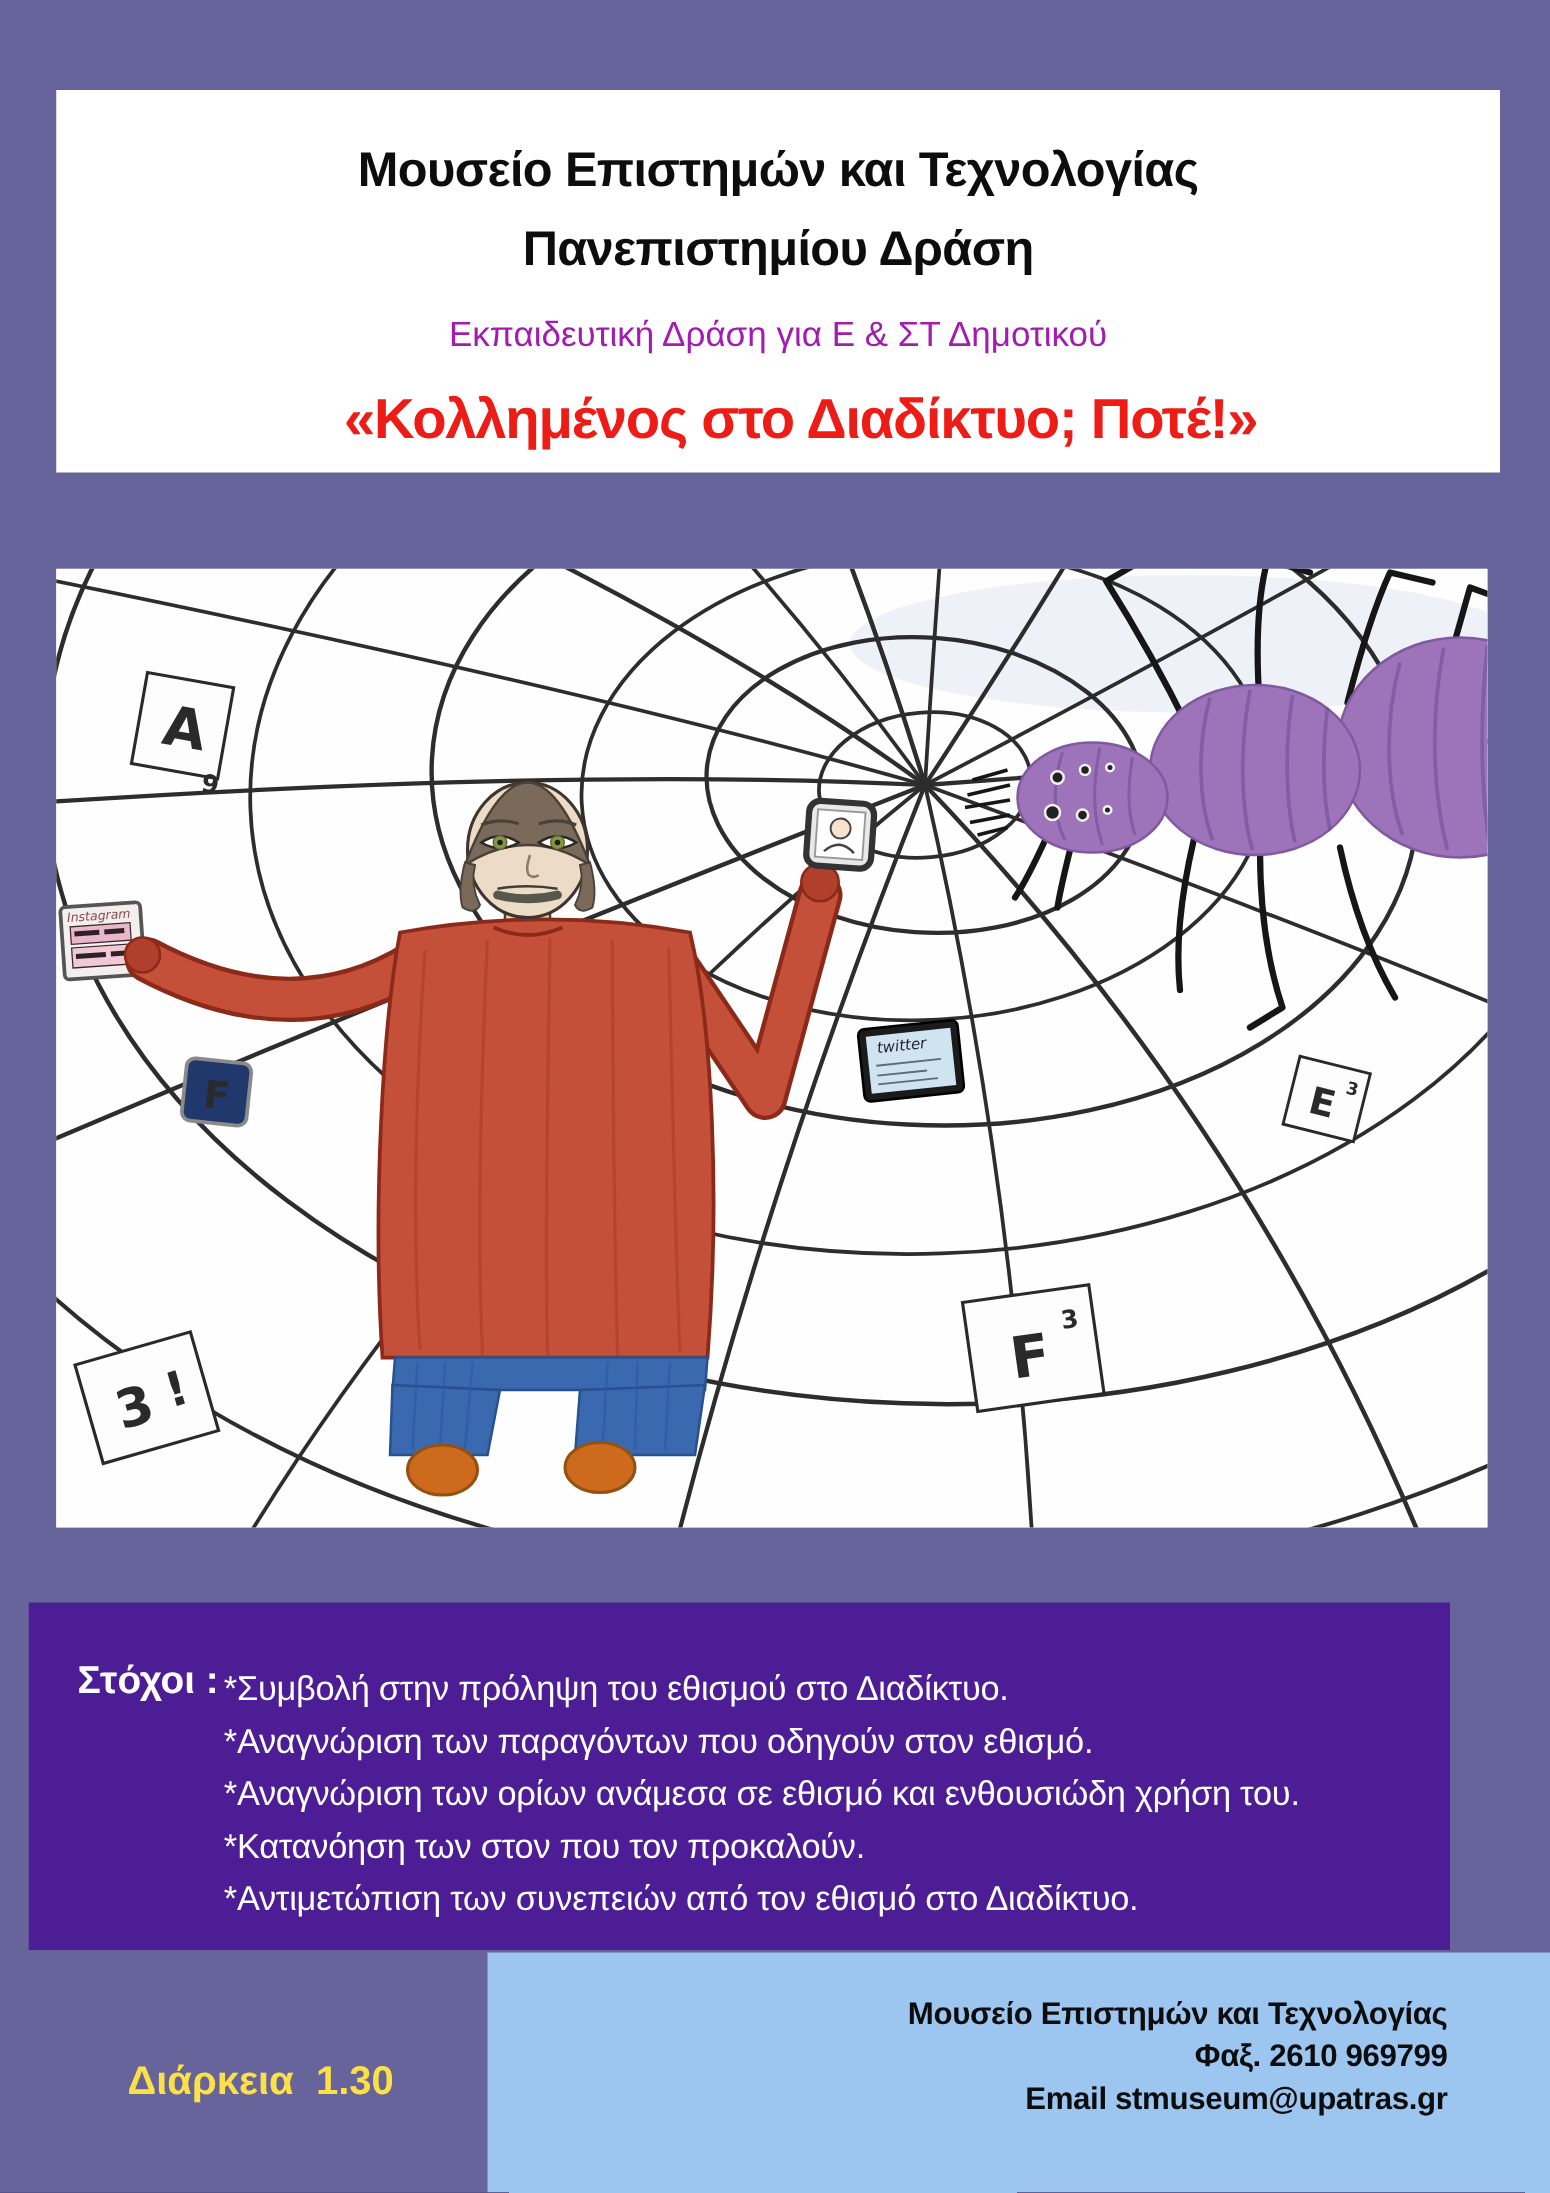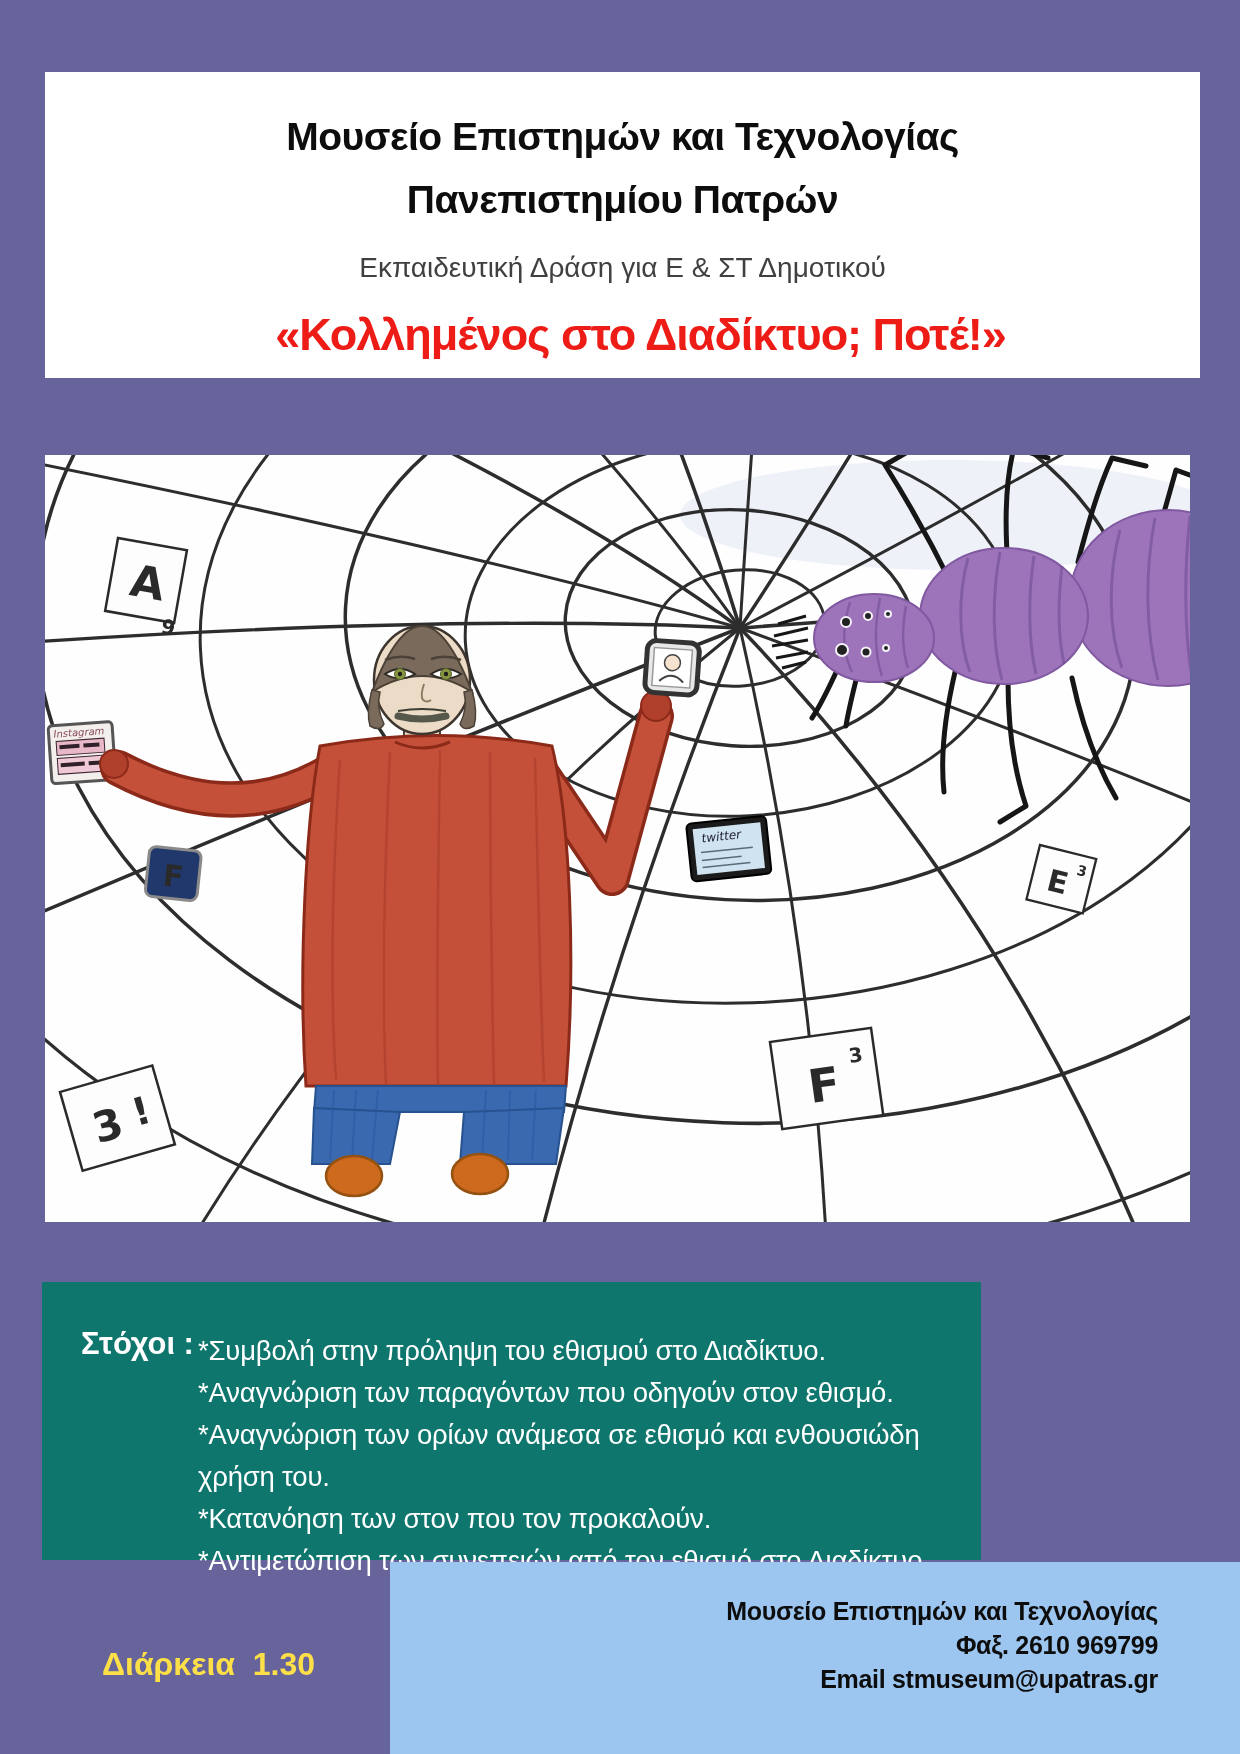--- a/index.html
+++ b/index.html
@@ -8,34 +8,34 @@
     background:#66649b;overflow:hidden;
     font-family:"Liberation Sans", sans-serif;
   }
   
   .header-box{
     position:absolute;left:45px;top:72px;width:1155px;height:306px;
     background:#ffffff;text-align:center;
   }
   .hb-line1{margin:42px 0 0;font-size:39px;line-height:46px;font-weight:bold;color:#0d0d0d;letter-spacing:-0.5px;}
   .hb-line2{margin:17px 0 0;font-size:39px;line-height:46px;font-weight:bold;color:#0d0d0d;letter-spacing:-0.5px;}
-  .hb-sub{margin:28px 0 0;font-size:28px;line-height:34px;font-weight:400;color:#404040;}
+  .hb-sub{margin:28px 0 0;font-size:28px;line-height:34px;font-weight:400;color:#a21caf;}
   .hb-slogan{margin:24px 0 0;font-size:45px;line-height:52px;font-weight:bold;color:#ed1c16;letter-spacing:-1px;padding-left:36px;}
   
   .art-box{
     position:absolute;left:45px;top:455px;width:1145px;height:767px;
     background:#ffffff;
   }
   .art-box svg{display:block;}
   .tile-letter{font-family:"DejaVu Sans", sans-serif;fill:#2a2a2a;font-weight:bold;}
   .hand-label{font-family:"DejaVu Sans", sans-serif;}
   
   .objectives-box{
-    position:absolute;left:42px;top:1282px;width:939px;height:278px;
-    background:#0f766e;color:#ffffff;
+    position:absolute;left:23px;top:1282px;width:1137px;height:278px;
+    background:#4c1d95;color:#ffffff;
   }
   .obj-label{position:absolute;left:39px;top:44px;font-size:31px;font-weight:bold;white-space:pre;}
   .obj-list{position:absolute;left:152px;top:44px;margin:4px;padding:0;list-style:none;
     font-size:27.5px;line-height:42px;font-weight:400;letter-spacing:-0.2px;}
   
   .duration{
     position:absolute;left:102px;top:1646px;font-size:32px;font-weight:bold;
     color:#fde047;white-space:pre;
   }
   .contact-box{
@@ -46,21 +46,21 @@
   }
   .contact-box div{white-space:pre;}
 </style>
 </head>
 <body>
 
 <div class="poster">
 
   <section class="header-box">
     <h1 class="hb-line1">Μουσείο Επιστημών και Τεχνολογίας</h1>
-    <h1 class="hb-line2">Πανεπιστημίου Πατρών</h1>
+    <h1 class="hb-line2">Πανεπιστημίου Δράση</h1>
     <p class="hb-sub">Εκπαιδευτική Δράση για Ε &amp; ΣΤ Δημοτικού</p>
     <h2 class="hb-slogan">«Κολλημένος στο Διαδίκτυο; Ποτέ!»</h2>
   </section>
 
   <section class="art-box">
     <svg width="1145" height="767" viewBox="45 455 1145 767">
 
       <rect x="45" y="455" width="1145" height="767" fill="#fefefe"></rect>
       <ellipse cx="950" cy="515" rx="270" ry="55" fill="#dce4f2" opacity="0.45"></ellipse>
 

